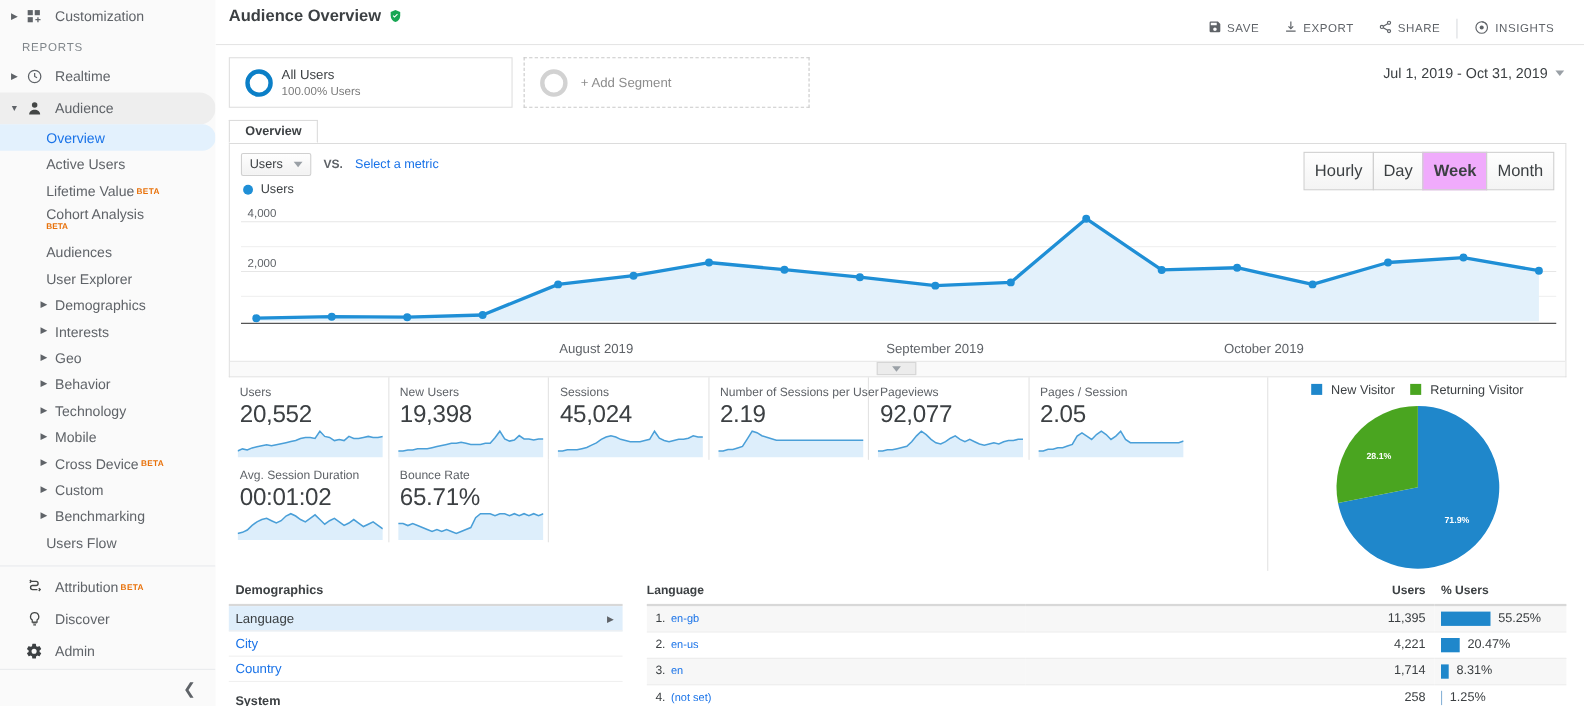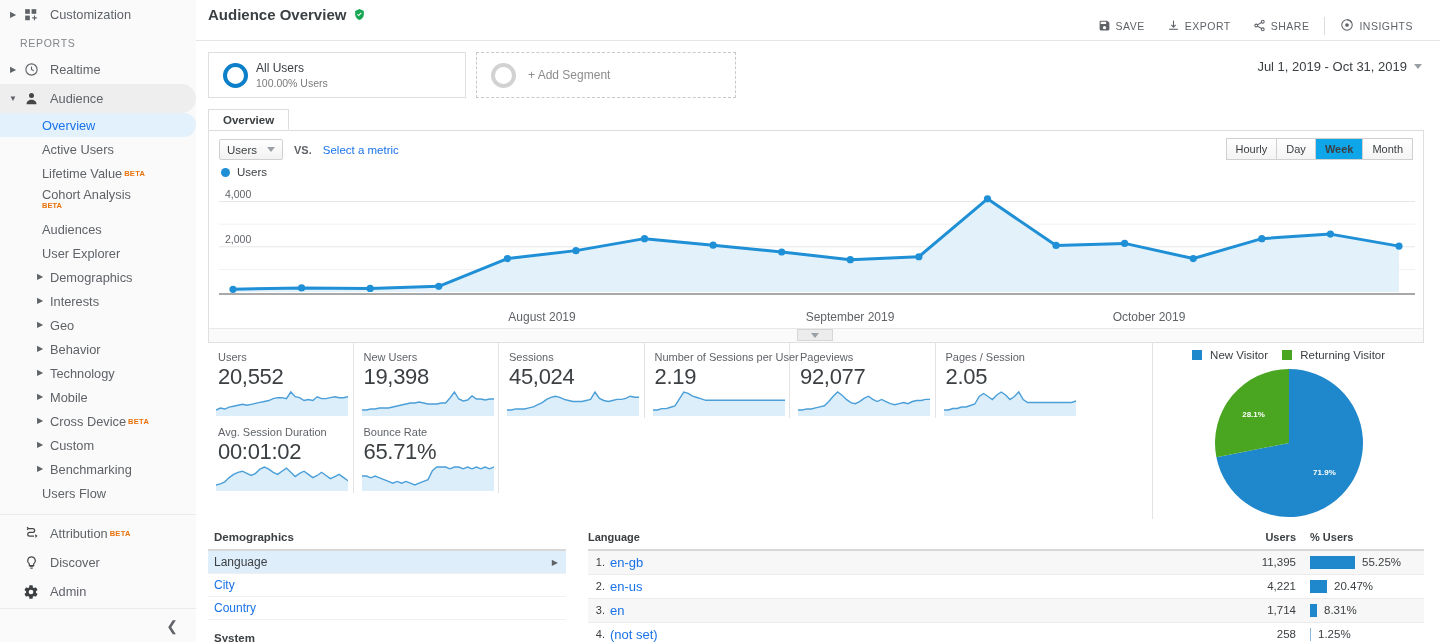--- a/index.html
+++ b/index.html
@@ -129,26 +129,26 @@
   .metric-row { display: flex; align-items: center; padding: 8px 10px 4px 10px; position: relative; }
   .metric-select {
     border: 1px solid #d0d0d0; border-radius: 2px; background: linear-gradient(#fefefe,#f2f2f2);
     height: 21px; display: flex; align-items: center; padding: 0 7px; gap: 10px;
     font-size: 11.5px; color: #3c4043; cursor: pointer;
   }
   .vs-label { margin-left: 11px; font-size: 11px; font-weight: bold; color: #5f6368; }
   .select-metric { margin-left: 11px; font-size: 11.5px; color: #1a73e8; cursor: pointer; }
   .gran-group { position: absolute; right: 10px; top: 7px; display: flex; }
   .gran-btn {
-    border: 1px solid #d0d0d0; margin-left: -1px; height: 22px;
+    border: 1px solid #d0d0d0; margin-left: -1px; height: 35px;
     display: flex; align-items: center; padding: 0 9px;
-    font-size: 11px; color: #3c4043; background: linear-gradient(#fefefe,#f4f4f4);
+    font-size: 15px; color: #3c4043; background: linear-gradient(#fefefe,#f4f4f4);
     cursor: pointer;
   }
-  .gran-btn.active { background: #0ea5e9; font-weight: bold; justify-content: flex-end; }
+  .gran-btn.active { background: #f0abfc; font-weight: bold; justify-content: flex-end; }
 
   .legend-users { display: flex; align-items: center; gap: 7px; padding: 2px 0 0 12px; font-size: 11.5px; color:#3c4043; }
   .dot { width: 9px; height: 9px; border-radius: 50%; background: #1f8fd6; }
 
   .chart-area { position: relative; height: 128px; margin: 2px 10px 0 10px; }
   .chart-xlabels { position: relative; height: 20px; margin: 0 10px; }
   .xlab { position: absolute; font-size: 12px; color: #5f6368; transform: translateX(-50%); top: 2px; }
   .chart-dots { position: absolute; left: 4px; top: 14px; font-size: 9px; color: #9aa0a6; letter-spacing:1px;}
   .chart-scrollbar { height: 14px; margin: 0 0 0 0; border-top: 1px solid #e8e8e8; background: #fafafa; position: relative; }
   .scroll-handle {
@@ -191,21 +191,21 @@
   .tbl { width: 100%; border-collapse: collapse; font-size: 11.5px; }
   .tbl th {
     font-size: 11px; font-weight: bold; color: #3c4043; text-align: left;
     padding: 2px 0 6px 0; border-bottom: 2px solid #d8d8d8;
   }
   .tbl th.num { text-align: right; padding-right: 8px; }
   .tbl th.pct { text-align: left; padding-left: 6px; width: 120px; }
   .tbl td { padding: 0; height: 24px; border-bottom: 1px solid #ececec; color: #3c4043; }
   .tbl tr:nth-child(odd) td { background: #f7f7f7; }
   .tbl td.idx { width: 22px; text-align: right; padding-right: 5px; color: #3c4043; font-size: 11px;}
-  .tbl td.lbl a { color: #1a73e8; text-decoration: none; cursor: pointer; font-size: 13px;}
+  .tbl td.lbl a { color: #1a73e8; text-decoration: none; cursor: pointer; font-size: 10px;}
   .tbl td.num { text-align: right; padding-right: 8px; font-size: 11.5px;}
   .tbl td.pct { padding-left: 6px; }
   .pctwrap { display: flex; align-items: center; gap: 7px; }
   .bar { height: 13px; background: #1f87cb; }
   .bar.thin { width: 1px; background: #8ab4d8; }
   .pctnum { font-size: 11.5px; color: #3c4043; }
 </style>
 </head>
 <body>
 

